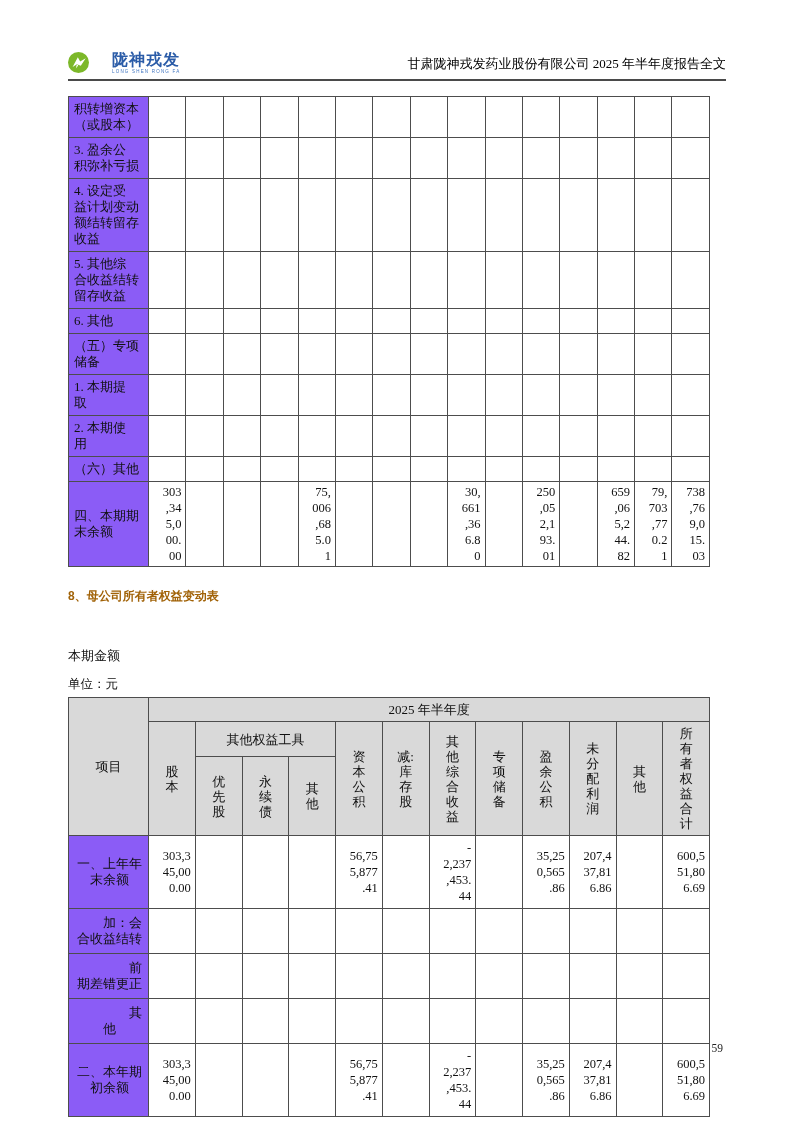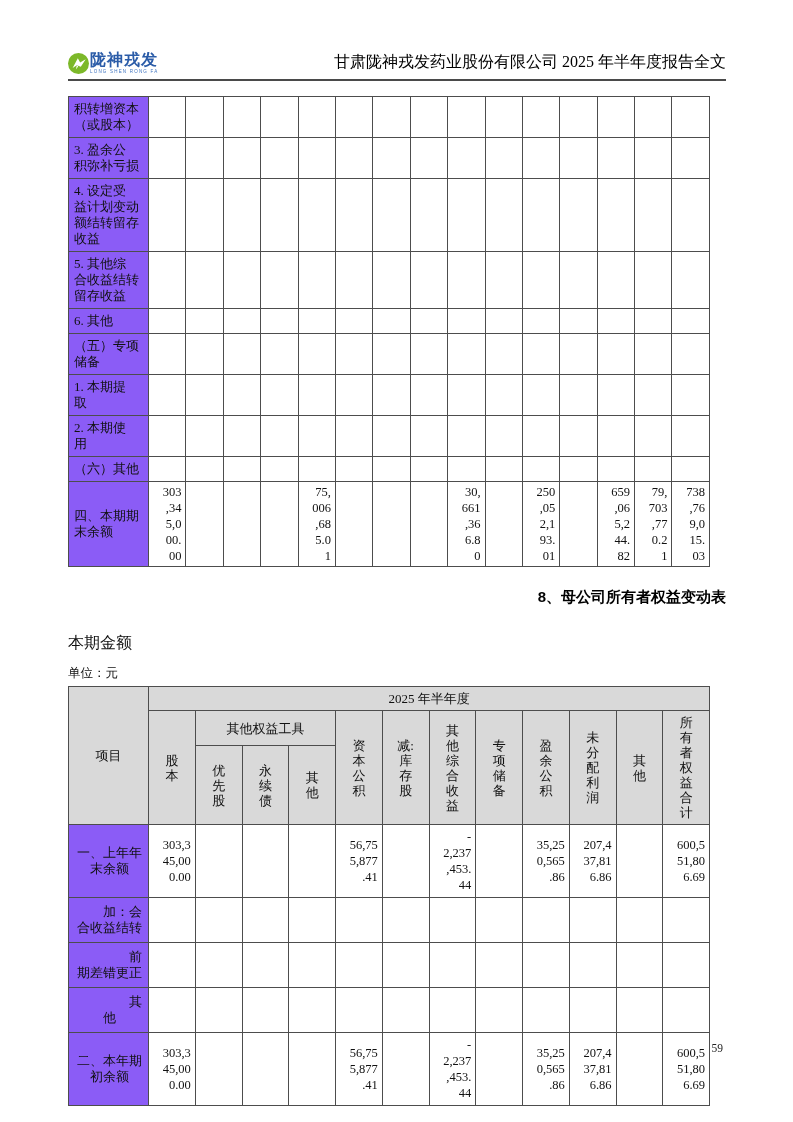--- a/index.html
+++ b/index.html
@@ -5,28 +5,28 @@
   * { margin:0; padding:0; box-sizing:border-box; }
   html,body { background:#888; }
   .page {
     width:793px; height:1122px; background:#ffffff; margin:0 auto;
     padding:50px 67px 0 68px; position:relative;
     font-family:"Liberation Serif","DejaVu Serif",serif;
     color:#111;
   }
   
   .hdr { display:flex; justify-content:space-between; align-items:flex-end; height:24px; }
-  .logo { display:flex; align-items:flex-end; gap:1px; }
+  .logo { display:flex; align-items:flex-start; gap:23px; }
   .logo svg { display:block; }
   .logo-txt { display:flex; flex-direction:column; line-height:1; }
   .logo-cn { font-family:"Liberation Sans","DejaVu Sans",sans-serif; font-weight:bold;
              font-size:16px; color:#2b5ca8; letter-spacing:1px; }
   .logo-en { font-family:"Liberation Sans","DejaVu Sans",sans-serif; font-size:4.5px;
              color:#3f74c0; letter-spacing:1.2px; margin-top:2px; }
-  .doc-title { font-size:16px; color:#000; white-space:nowrap; padding-bottom:1px; }
+  .doc-title { font-size:13px; color:#000; white-space:nowrap; padding-bottom:1px; }
   .hdr-rule { border:none; border-top:2.5px solid #4a4a4a; margin-top:5px; }
 
   
   table { border-collapse:collapse; table-layout:fixed; width:642px; }
   td, th { border:1px solid #4d4d4d; vertical-align:middle; overflow:hidden; }
   td.lbl {
     background:#8b5cf6; text-align:left; white-space:pre-line;
     font-size:13px; line-height:16px; padding:4px 3px 4px 5px;
   }
   td.num {
@@ -37,23 +37,23 @@
     background:#d9d9d9; font-weight:normal; text-align:center; white-space:pre-line;
     font-size:13px; line-height:15px; padding:4px 14px;
   }
   #t1 { margin-top:15px; }
   #t2 td.lbl { padding-top:6px; padding-bottom:6px;text-align:center; }
   #t2 td.num { padding-top:4px; padding-bottom:4px; }
 
   
   .sec-title {
     font-family:"Liberation Sans","DejaVu Sans",sans-serif; font-weight:bold;
-    font-size:15px; color:#000000; margin-top:21px;text-align:right;
+    font-size:12px; color:#a16207; margin-top:21px;
   }
-  .sub-label { font-size:16px; margin-top:26px; }
+  .sub-label { font-size:13px; margin-top:42px; }
   .unit-label { font-size:12.5px; margin-top:11px; width:642px; }
   #t2 { margin-top:4px; }
   .pageno { position:absolute; right:70px; top:1042px; font-size:11.5px; color:#222; }
 </style>
 </head>
 <body>
 
 <div class="page">
 
   <div class="hdr">

